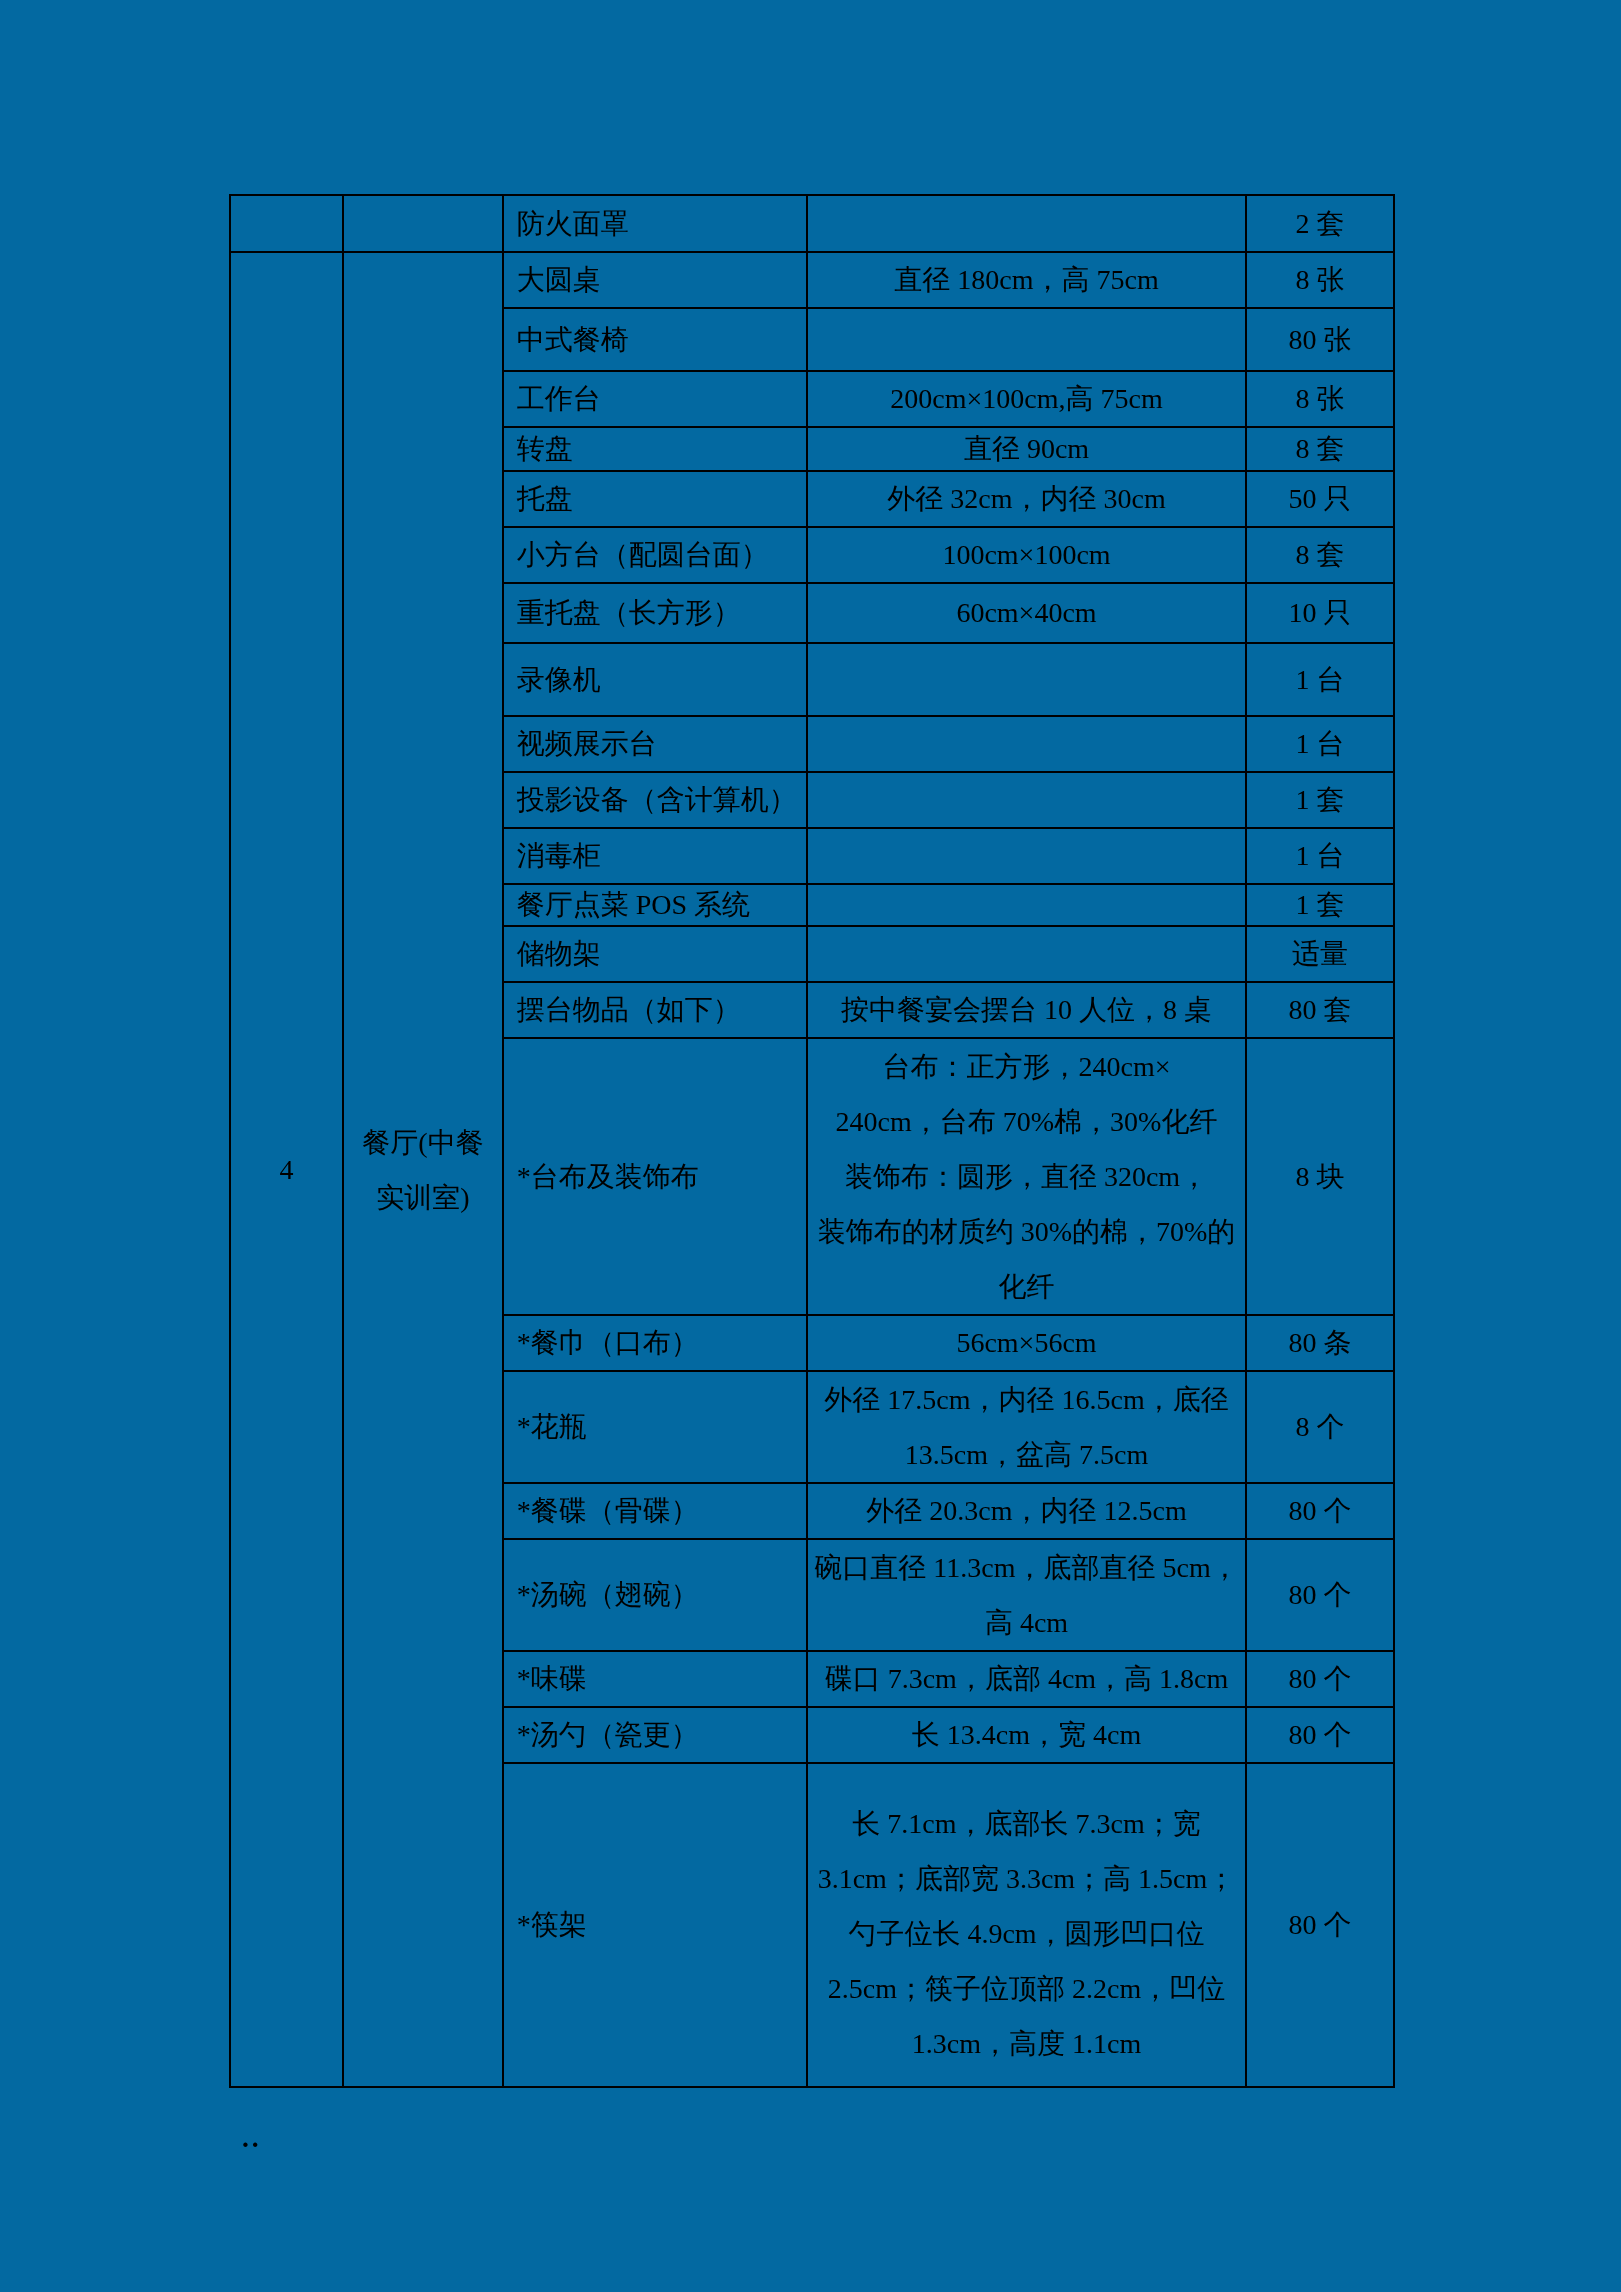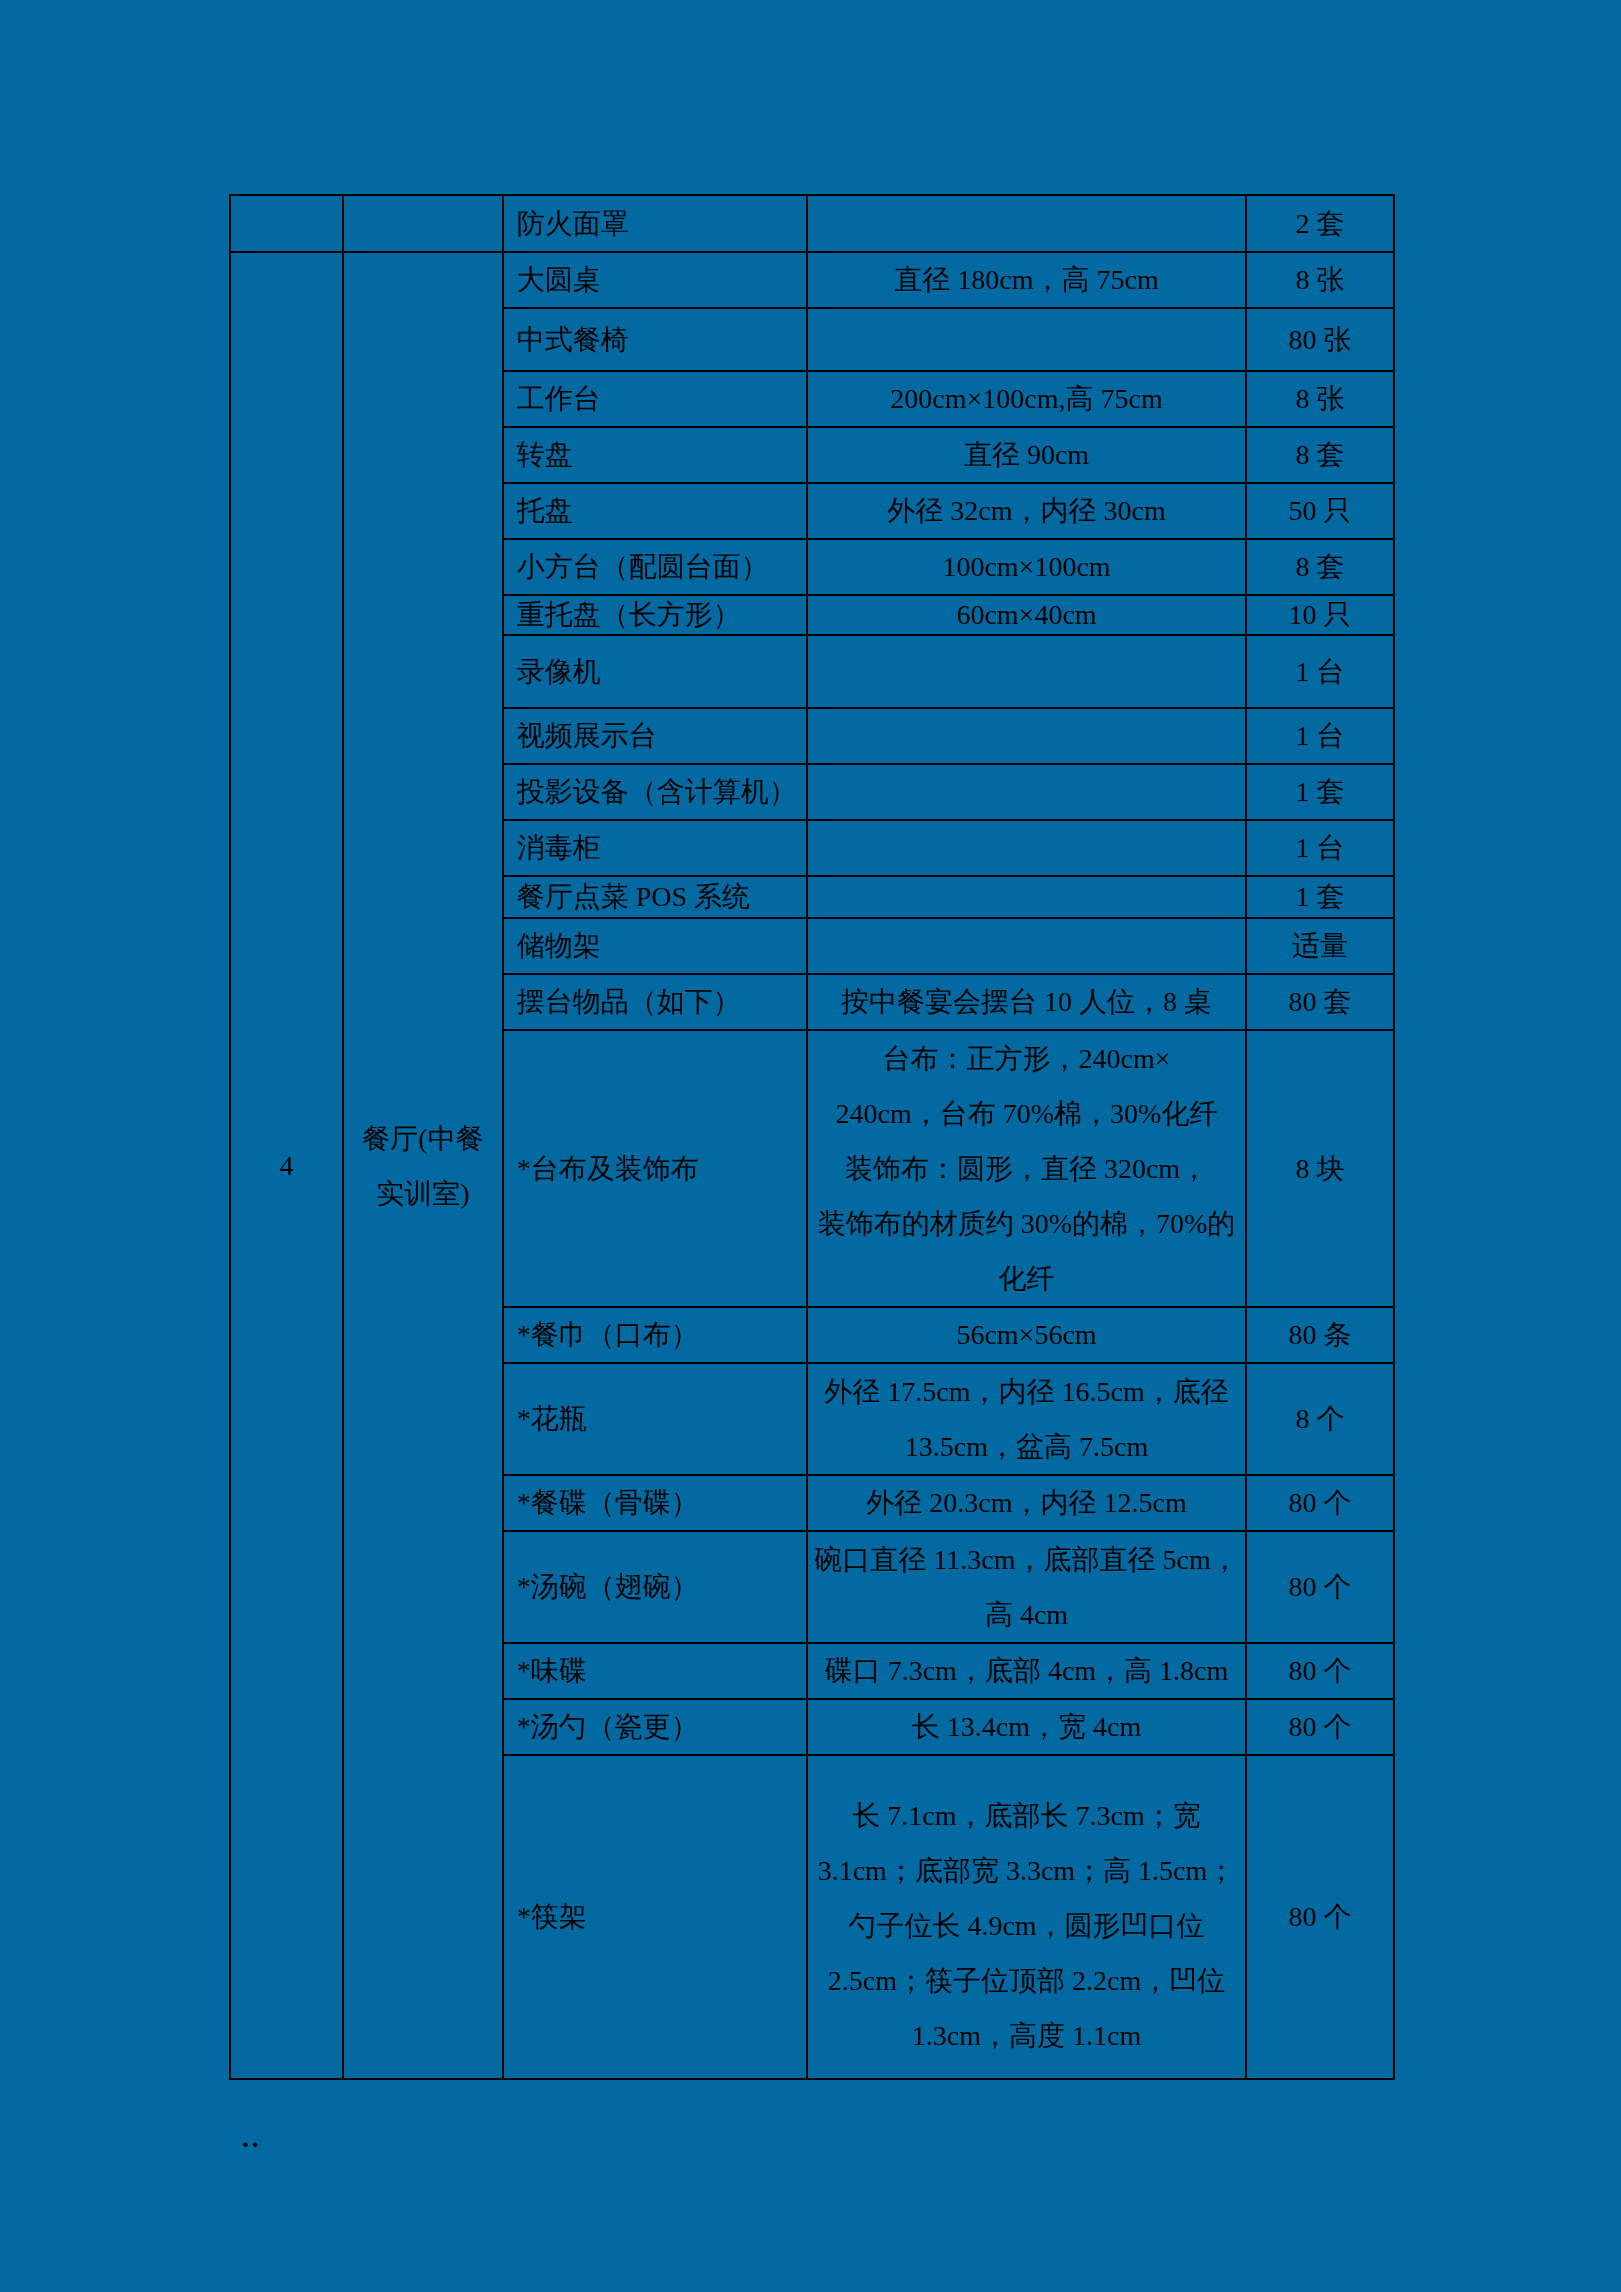--- a/index.html
+++ b/index.html
@@ -91,36 +91,36 @@
         <tr style="height: 63px;">
           <td class="item">中式餐椅</td>
           <td class="spec"></td>
           <td class="qty">80 张</td>
         </tr>
         <tr style="height: 56px;">
           <td class="item">工作台</td>
           <td class="spec">200cm×100cm,高 75cm</td>
           <td class="qty">8 张</td>
         </tr>
-        <tr style="height: 56px;">
+        <tr style="height: 44px;">
           <td class="item">转盘</td>
           <td class="spec">直径 90cm</td>
           <td class="qty">8 套</td>
         </tr>
         <tr style="height: 56px;">
           <td class="item">托盘</td>
           <td class="spec">外径 32cm，内径 30cm</td>
           <td class="qty">50 只</td>
         </tr>
         <tr style="height: 56px; font-family: Liberation Serif, serif;">
           <td class="item">小方台（配圆台面）</td>
           <td class="spec">100cm×100cm</td>
           <td class="qty">8 套</td>
         </tr>
-        <tr style="height: 40px;">
+        <tr style="height: 60px;">
           <td class="item">重托盘（长方形）</td>
           <td class="spec">60cm×40cm</td>
           <td class="qty">10 只</td>
         </tr>
         <tr style="height: 73px; border-radius: 15px;">
           <td class="item">录像机</td>
           <td class="spec"></td>
           <td class="qty">1 台</td>
         </tr>
         <tr style="height: 56px;">

